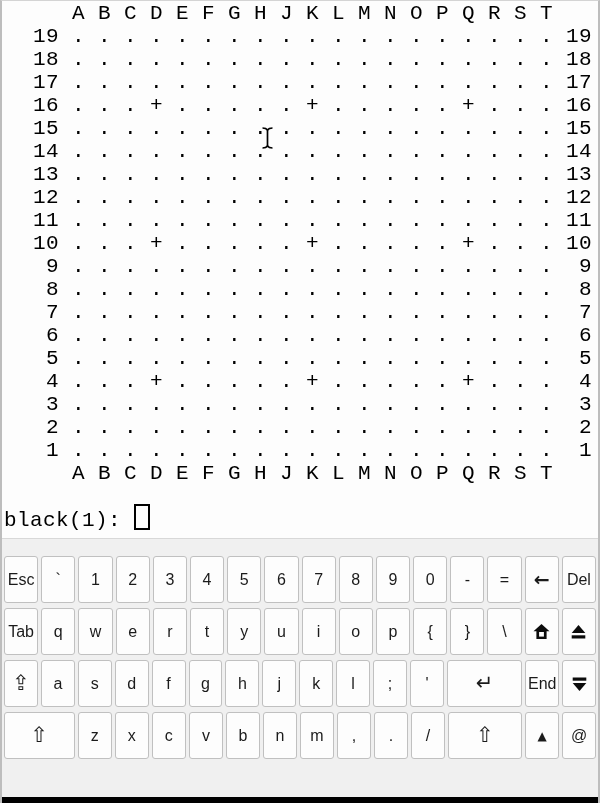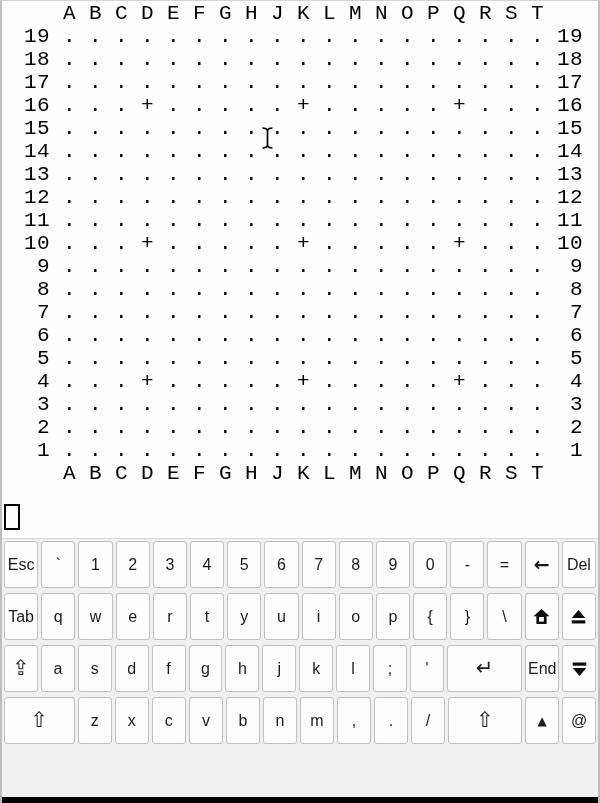--- a/index.html
+++ b/index.html
@@ -13,40 +13,40 @@
     border-left:2px solid #bdbdbd;border-right:2px solid #bdbdbd;border-top:1px solid #d4d4d4;
     background:var(--terminal-bg,#fdfdfd);
   }
   
   .terminal{
     position:relative;height:537px;overflow:hidden;
     background:var(--terminal-bg,#fdfdfd);
     color:var(--terminal-text,#000);
   }
   #board{
-    margin:0;padding:1px 0 0 22px;
+    margin:0;padding:1px 0 0 31px;
     font-family:"Liberation Mono",monospace;
     font-size:21px;line-height:23px;letter-spacing:0.4px;
     color:var(--terminal-text,#000);
   }
   .prompt-line{
     margin-top:19px;padding-left:2px;
     font-family:"Liberation Mono",monospace;
     font-size:21px;line-height:26px;letter-spacing:0.4px;
     white-space:pre;
   }
   .block-cursor{
     display:inline-block;width:12px;height:22px;
     border:2px solid #000;background:transparent;
     vertical-align:-4px;
   }
   .ibeam{position:absolute;left:258px;top:125px;}
   
   .keyboard{
-    height:259px;box-sizing:border-box;padding-top:2px;
+    height:259px;box-sizing:border-box;padding-top:17px;
     background:var(--keyboard-bg,#f0f0f0);
     border-top:1px solid #d8d8d8;
   }
   .kb-row{
     display:flex;gap:3px;padding:0 2px;height:47px;margin-bottom:5px;
   }
   .key{
     flex:1 1 0;min-width:0;box-sizing:border-box;
     background:var(--key-bg,#fdfdfd);
     border:1px solid var(--key-border,#c0c0c0);
@@ -85,21 +85,21 @@
  9 . . . . . . . . . . . . . . . . . . .  9
  8 . . . . . . . . . . . . . . . . . . .  8
  7 . . . . . . . . . . . . . . . . . . .  7
  6 . . . . . . . . . . . . . . . . . . .  6
  5 . . . . . . . . . . . . . . . . . . .  5
  4 . . . + . . . . . + . . . . . + . . .  4
  3 . . . . . . . . . . . . . . . . . . .  3
  2 . . . . . . . . . . . . . . . . . . .  2
  1 . . . . . . . . . . . . . . . . . . .  1
    A B C D E F G H J K L M N O P Q R S T</pre>
-    <div class="prompt-line"><span class="block-cursor"></span></div>
+    <div class="prompt-line"><span>black(1): </span><span class="block-cursor"></span></div>
     <svg class="ibeam" width="15" height="24" viewBox="0 0 15 24">
       <g stroke="#000" stroke-width="1.7" fill="none">
         <path d="M2.5 2 C4.5 2 6.5 2.5 7.5 4 C8.5 2.5 10.5 2 12.5 2"></path>
         <path d="M7.5 4 V20"></path>
         <path d="M2.5 22 C4.5 22 6.5 21.5 7.5 20 C8.5 21.5 10.5 22 12.5 22"></path>
       </g>
     </svg>
   </div>
 
   <div class="keyboard" id="keyboard">

